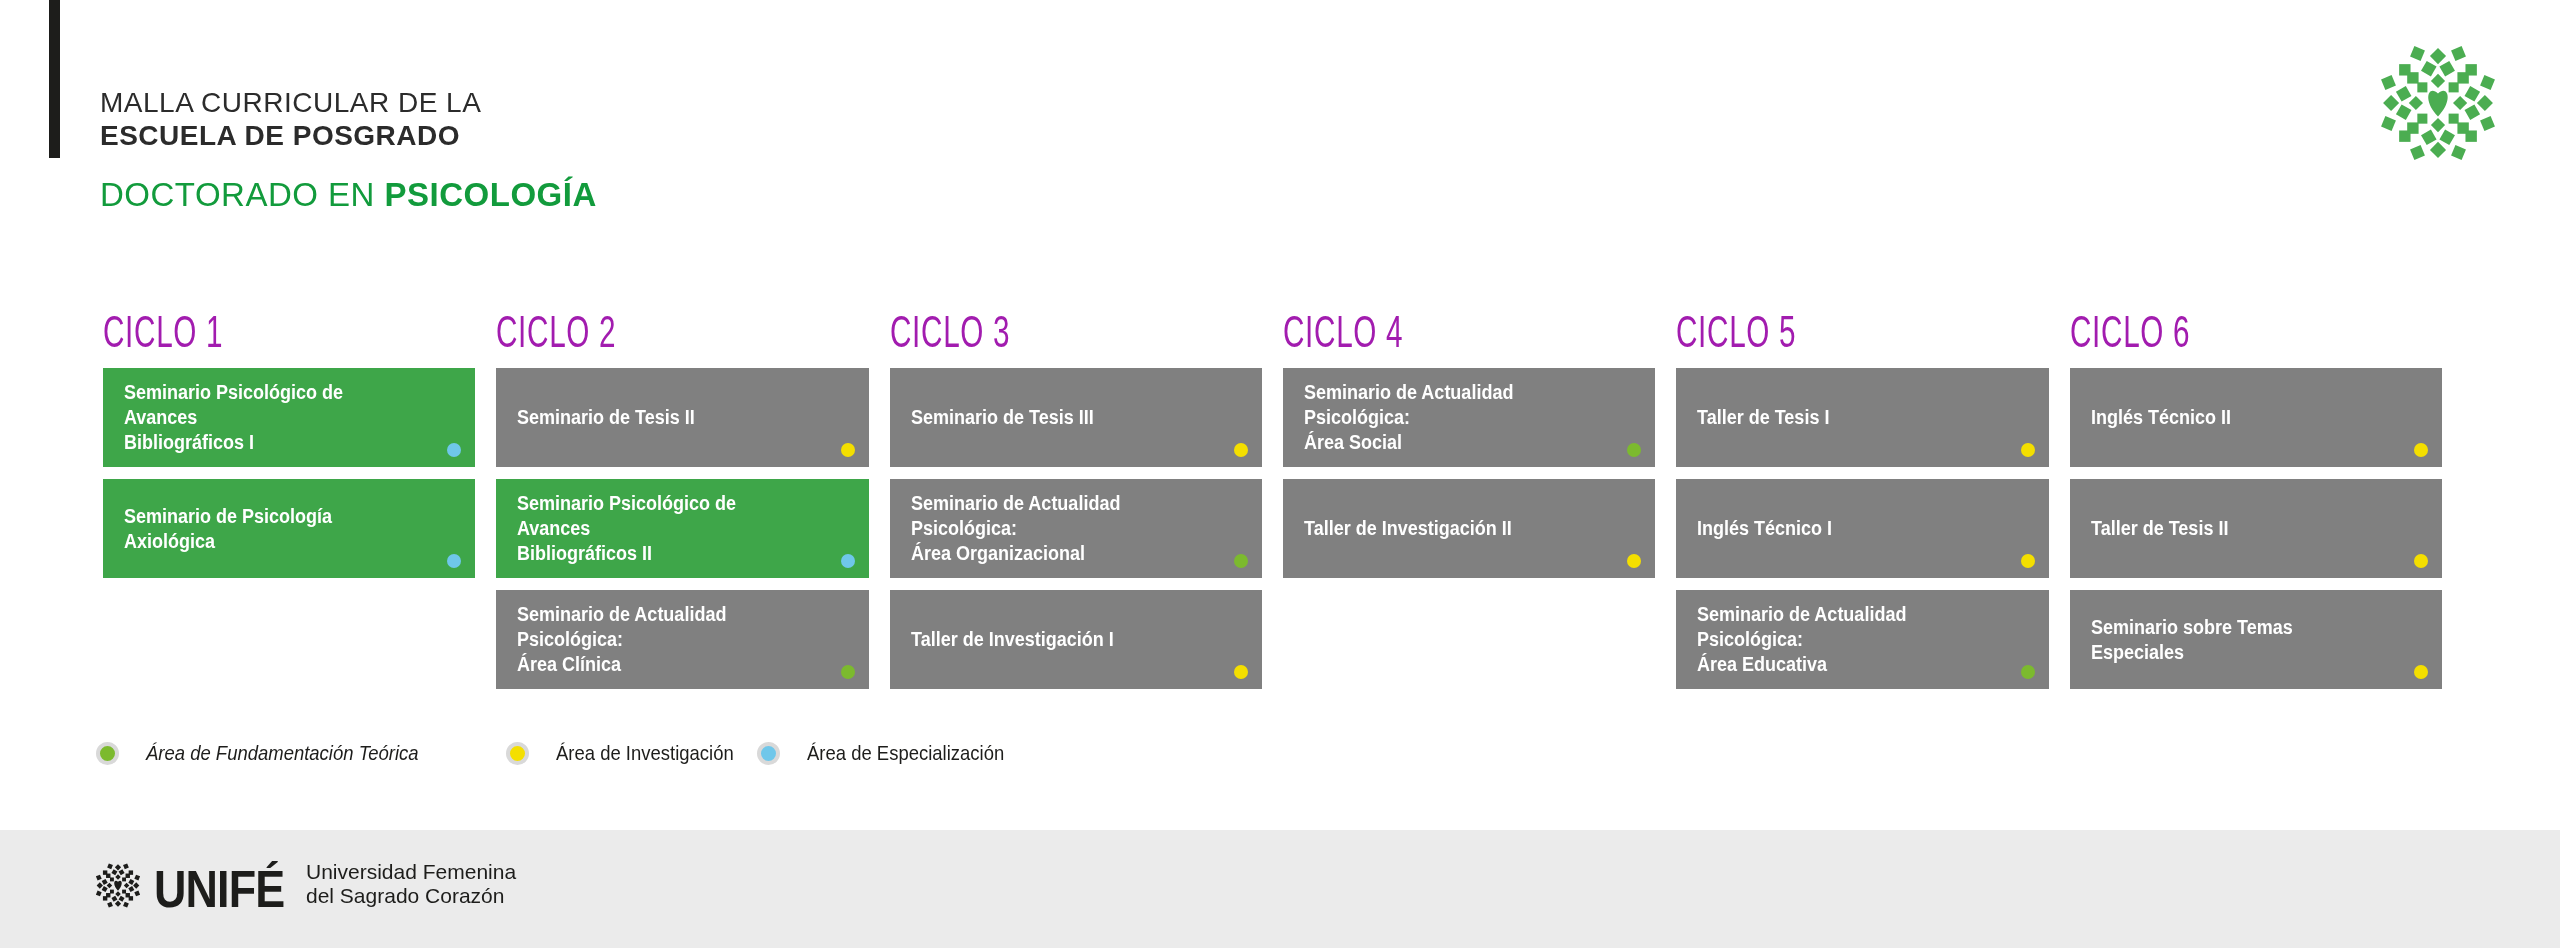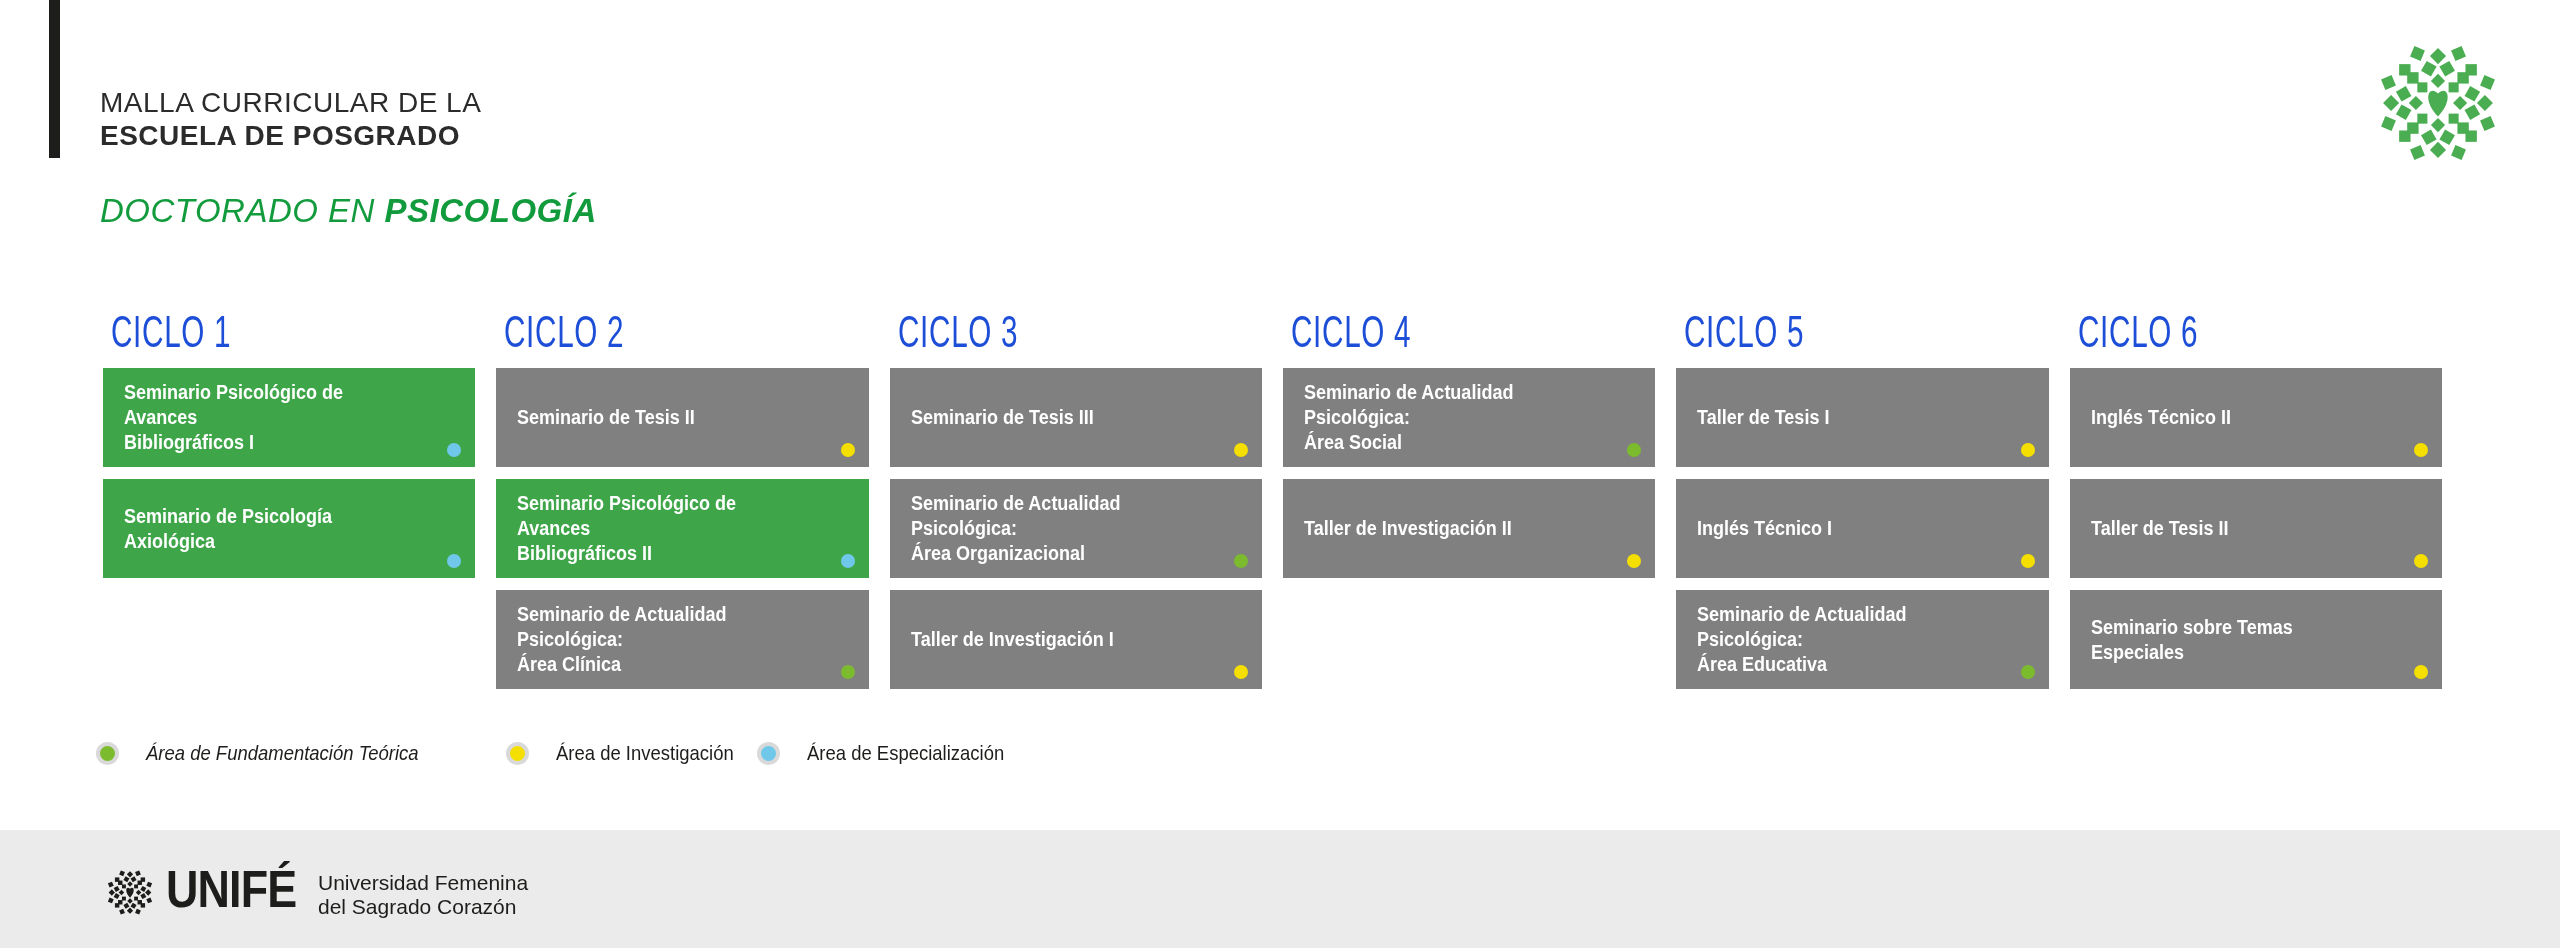--- a/index.html
+++ b/index.html
@@ -4,43 +4,43 @@
 <style>
   html,body{margin:0;padding:0;}
   body{
     width:2560px;height:948px;position:relative;overflow:hidden;
     background:#ffffff;font-family:"Liberation Sans",sans-serif;color:#1d1d1b;
   }
   
   .accent-bar{position:absolute;left:49px;top:0;width:11px;height:158px;background:var(--ink,#1d1d1b);}
   .kicker{position:absolute;left:100px;top:86px;font-size:28px;line-height:33px;letter-spacing:.5px;color:#2b2b2b;}
   .kicker .bold{font-weight:700;}
-  .program{position:absolute;left:100px;top:192px;font-size:33px;letter-spacing:.5px;color:var(--title_green,#129b3c);font-style:italic;}
+  .program{position:absolute;left:100px;top:176px;font-size:33px;letter-spacing:.5px;color:var(--title_green,#129b3c);}
   .program b{font-weight:700;}
   .logo-top{position:absolute;right:55px;top:36px;width:134px;height:134px;}
   .logo-top svg,.logo-foot svg{width:100%;height:100%;display:block;}
   
   .table{position:absolute;left:103px;top:310px;width:2339px;display:grid;grid-template-columns:repeat(6,1fr);column-gap:21px;}
-  .cycle-label{font-size:45px;line-height:44px;font-weight:400;color:#1d4ed8;margin:0 0 14px 8px;}
+  .cycle-label{font-size:45px;line-height:44px;font-weight:400;color:#a21caf;margin:0 0 14px 0;}
   .cycle-label .cond-h{display:inline-block;transform:scaleX(.66);transform-origin:0 50%;white-space:nowrap;letter-spacing:1px;}
   .cards{display:flex;flex-direction:column;gap:12px;}
   .card{height:99px;position:relative;display:flex;align-items:center;padding:0 34px 0 21px;box-sizing:border-box;}
   .card.gray{background:var(--card_gray,#808080);}
   .card.green{background:var(--card_green,#3ea649);}
   .card-text{color:#fff;font-weight:700;font-size:20px;line-height:25px;white-space:pre-line;display:block;width:111%;transform:scaleX(.9);transform-origin:0 50%;}
   .dot{position:absolute;right:14px;bottom:10px;width:14px;height:14px;border-radius:50%;}
   
   .legend{position:absolute;left:0;top:741px;width:2560px;height:26px;}
   .legend-item{position:absolute;display:flex;align-items:center;gap:27px;}
   .legend-item.l0{left:96px;font-style:italic;}.legend-item.l1{left:506px;justify-content:center;}.legend-item.l2{left:757px;}
   .legend-dot{width:15px;height:15px;border-radius:50%;border:4px solid #d9d9d9;}
   .legend-label{font-size:21px;color:#1d1d1b;display:inline-block;transform:scaleX(.88);transform-origin:0 50%;white-space:nowrap;}
   
   .footer{position:absolute;left:0;top:830px;width:2560px;height:118px;background:var(--footer_bg,#ebebeb);}
-  .footer-left{position:absolute;left:104px;top:50%;transform:translateY(-50%);display:flex;align-items:flex-end;}
+  .footer-left{position:absolute;left:92px;top:50%;transform:translateY(-50%);display:flex;align-items:flex-start;}
   .logo-foot{width:52px;height:52px;}
   .brand{font-size:51px;font-weight:700;letter-spacing:-1px;margin-left:10px;display:inline-block;transform:scaleX(.88);transform-origin:0 50%;}
   .org{margin-left:4px;font-size:21px;line-height:24px;color:#1d1d1b;}
 </style>
 </head>
 <body>
 
 <div class="accent-bar"></div>
 <div class="kicker">
   <div>MALLA CURRICULAR DE LA</div>

